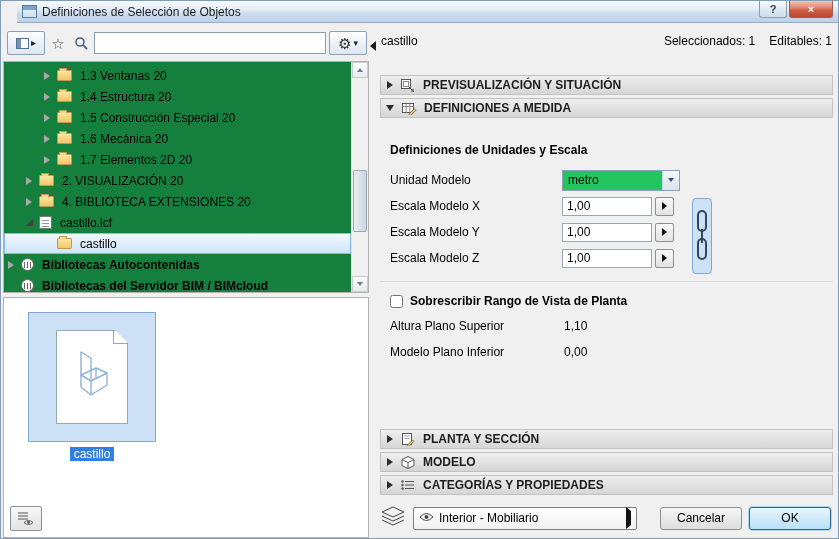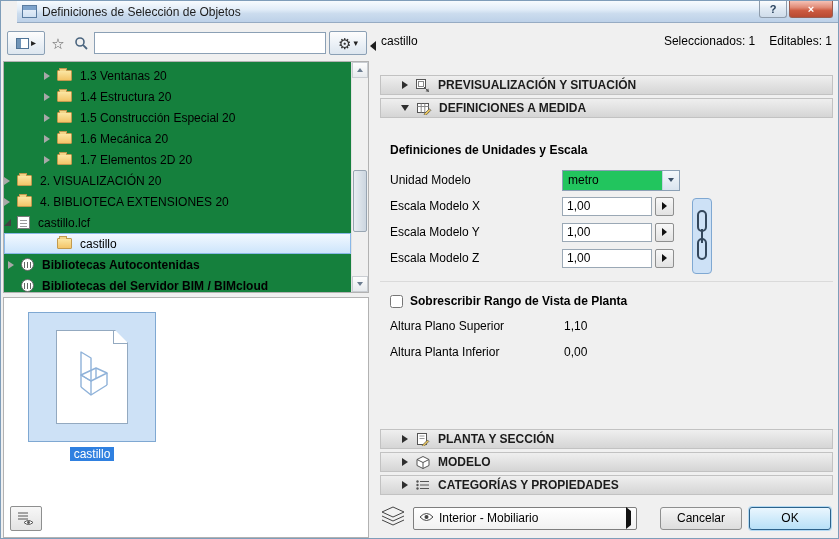--- a/index.html
+++ b/index.html
@@ -29,21 +29,21 @@
   .star{font-size:15px;color:#555;line-height:1}
   .mag{display:flex;justify-content:center}
   .search{flex:1;height:22px;border:1px solid #8ba0b5;padding:0 4px;font:12px "Liberation Sans",sans-serif;background:#fff}
   .tbtn.gear{width:38px}
   .gear-g{font-size:15px;line-height:1;color:#333}
 
   
   .tree-box{position:absolute;left:2px;top:60px;width:366px;height:232px;background:#15803d;border:1px solid #b2b2b2;overflow:hidden}
   .tree-rows{position:absolute;top:3px;left:0;right:17px}
   .trow{height:21px;display:flex;align-items:center;white-space:nowrap;cursor:default}
-  .lvl0{padding-left:4px}.lvl1{}.lvl2{padding-left:40px}.lvl2c{padding-left:53px}
+  .lvl0{padding-left:4px}.lvl1{padding-left:22px}.lvl2{padding-left:40px}.lvl2c{padding-left:53px}
   .trow.bold{font-weight:bold}
   .trow.selected{background:linear-gradient(#f4f9ff,#cbe4fb);box-shadow:inset 0 0 0 1px #89b8e8}
   .exp{flex:none;width:13px;display:flex;align-items:center}
   .exp-ph{flex:none;width:13px}
   .tri-c{width:0;height:0;border-top:4px solid transparent;border-bottom:4px solid transparent;border-left:6px solid #a8a8a8}
   .tri-e{width:0;height:0;border-left:7px solid transparent;border-bottom:7px solid #404040}
   .ic{flex:none;margin-right:5px}
   .ic-folder{width:15px;height:11px;background:linear-gradient(#fbe6a3,#f3c569);border:1px solid #c29a4e;border-radius:1px;position:relative}
   .ic-folder::before{content:"";position:absolute;top:-3px;left:1px;width:6px;height:2px;background:#f3d488;border:1px solid #c29a4e;border-bottom:none}
   .ic-file{width:13px;height:13px;border:1px solid #7a7a7a;background:#fff;position:relative}
@@ -69,21 +69,21 @@
   .thumb-label{display:inline-block;background:#2f80e0;color:#fff;padding:0 4px}
   .eye-btn{position:absolute;left:6px;bottom:6px;width:32px;height:25px;border:1px solid #8e8f8f;border-radius:2px;background:linear-gradient(#f7f7f7,#e3e3e3);display:flex;align-items:center;justify-content:center}
 
   
   .collapse-arrow{position:absolute;left:369px;top:40px;width:0;height:0;border-top:5px solid transparent;border-bottom:5px solid transparent;border-right:6px solid #1e1e1e;cursor:pointer}
 
   
   .rp-header{position:absolute;left:380px;top:33px;width:451px;display:flex;justify-content:space-between;align-items:center}
   .rp-status{display:flex;gap:14px}
   .sections{position:absolute;left:379px;top:74px;width:453px}
-  .sec{height:20px;margin-bottom:3px;background:linear-gradient(#efefef,#d5d5d5);border:1px solid #c2c2c2;display:flex;align-items:center;padding:0 19px;gap:6px;cursor:default}
+  .sec{height:20px;margin-bottom:3px;background:linear-gradient(#efefef,#d5d5d5);border:1px solid #c2c2c2;display:flex;align-items:center;padding:0 4px;gap:6px;cursor:default}
   .sec-label{font-weight:bold;color:#1c1c1c}
   .dis-r{width:0;height:0;border-top:4px solid transparent;border-bottom:4px solid transparent;border-left:6px solid #2e2e2e;margin-left:2px}
   .dis-d{width:0;height:0;border-left:4px solid transparent;border-right:4px solid transparent;border-top:6px solid #2e2e2e;margin-left:1px}
   .sic{width:18px;display:flex;justify-content:center}
 
   .sec-content{position:relative;height:305px;padding:6px 10px 0 10px;margin-bottom:3px}
   .grp{font-weight:bold;margin:16px 0 10px 0}
   .frow{display:flex;align-items:center;height:26px}
   .flabel{width:172px;flex:none}
   .flabel-b{font-weight:bold;margin-left:7px}
@@ -339,21 +339,21 @@
       <div class="frow chk">
         <input type="checkbox" style="">
         <span class="flabel-b">Sobrescribir Rango de Vista de Planta</span>
       </div>
 
       <div class="frow">
         <span class="flabel">Altura Plano Superior</span>
         <span class="val">1,10</span>
       </div>
       <div class="frow">
-        <span class="flabel">Altura Planta Inferior</span>
+        <span class="flabel">Modelo Plano Inferior</span>
         <span class="val">0,00</span>
       </div>
     </div>
 
     <div class="sec">
       <span class="dis-r"></span>
       <span class="sic">
         <svg width="16" height="14" viewBox="0 0 16 14">
             <rect x="2.5" y="1.5" width="9" height="11" fill="#fff" stroke="#555"></rect>
             <path d="M4.5 4 h5 M4.5 6.5 h5" stroke="#999" fill="none"></path>

